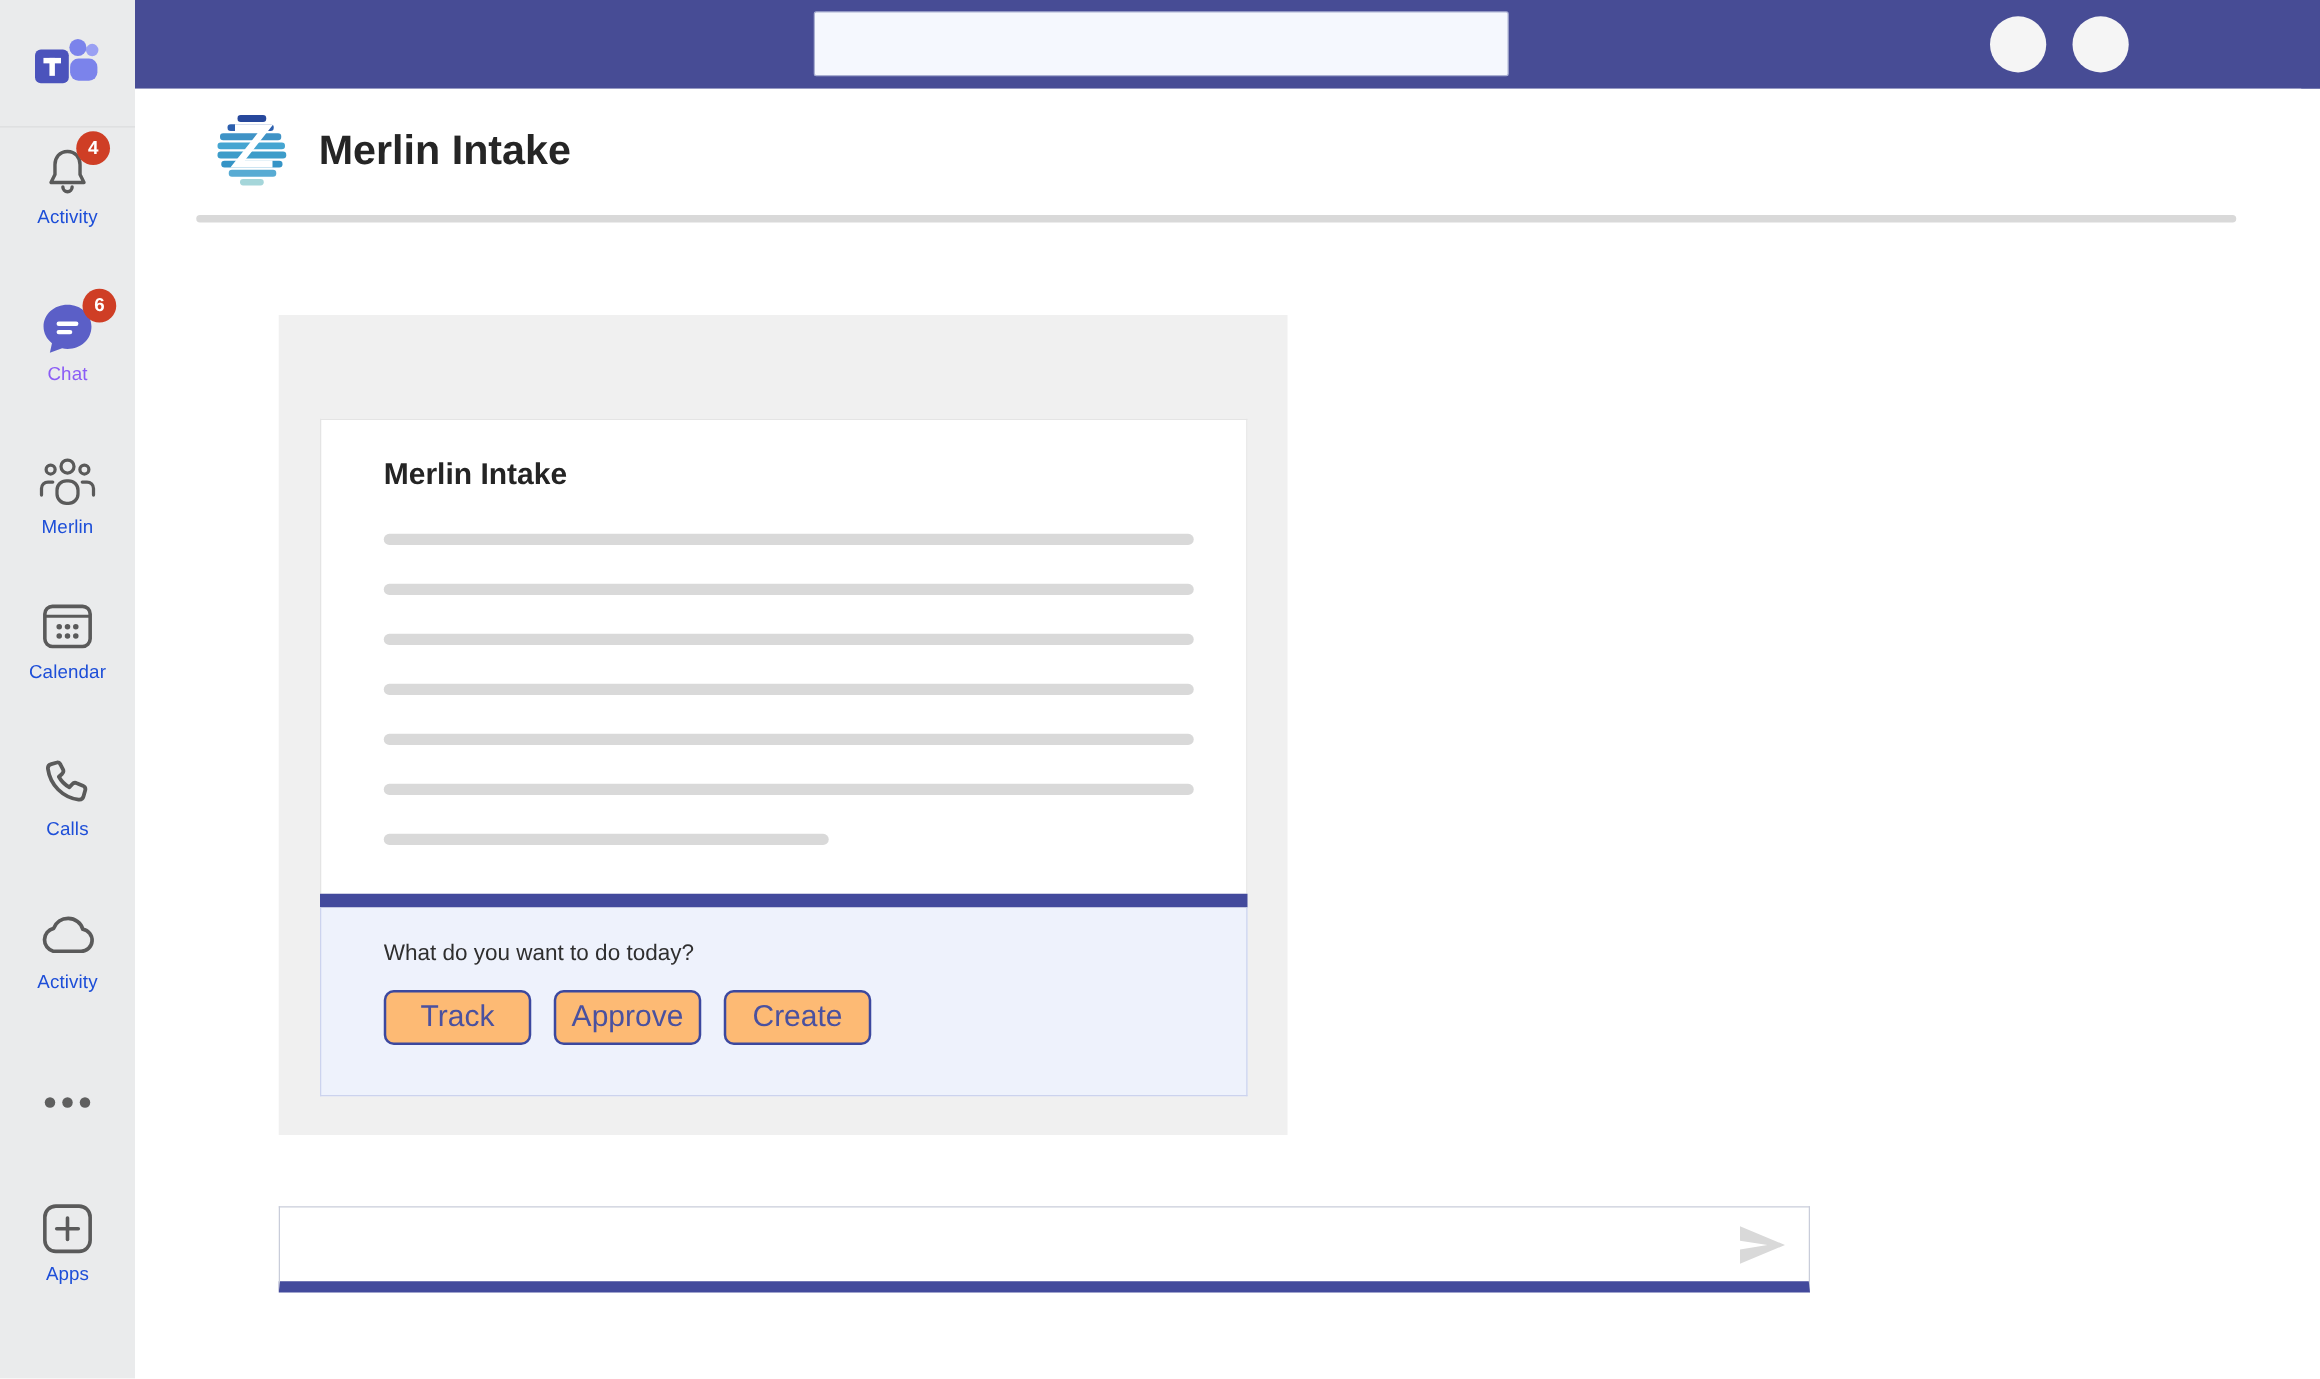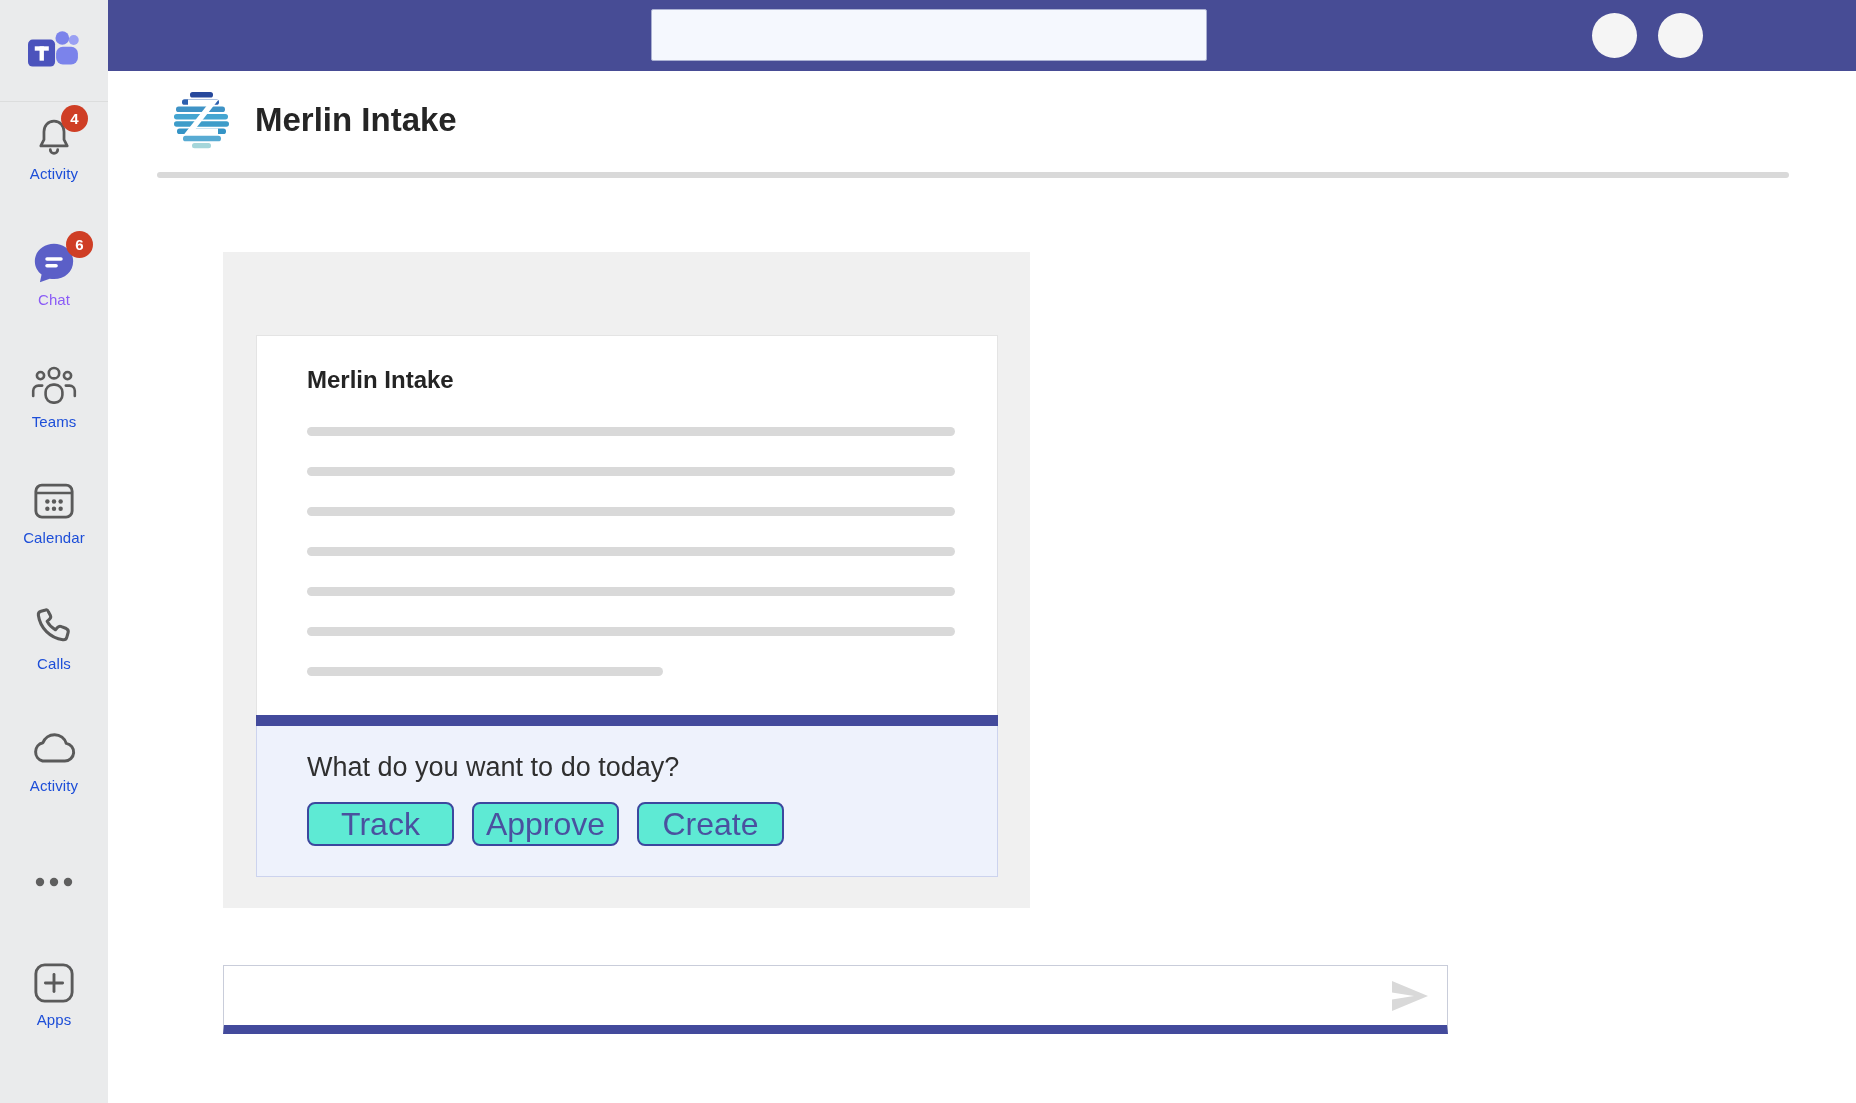--- a/index.html
+++ b/index.html
@@ -37,24 +37,24 @@
   .card{position:absolute;left:33px;top:83px;width:742px;}
   .card-body{box-sizing:border-box;height:380px;background:#ffffff;border:1px solid #e4e4e4;border-bottom:none;
              padding:30px 42px 0 50px;}
   .card-title{margin:0;font-size:24px;font-weight:bold;color:#242424;}
   .skeleton{margin-top:33px;}
   .sk-line{height:9px;border-radius:5px;background:#d9d9d9;margin-bottom:31px;}
   .sk-line.short{width:55%;}
   .card-accent{height:11px;background:#434a9c;}
   .card-actions{box-sizing:border-box;height:151px;background:#eef2fc;border:1px solid #ccd3ee;border-top:none;
                 padding:26px 0 0 50px;}
-  .card-question{margin:0;font-size:27px;color:#2f2f2f;}
+  .card-question{margin:0;font-size:18px;color:#2f2f2f;}
   .btn-row{margin-top:19px;display:flex;gap:18px;}
-  .action-btn{width:147px;height:44px;background:#5eead4;border:2px solid #3c489e;border-radius:8px;
-              color:#4a519f;font-size:32px;font-family:"Liberation Sans",sans-serif;cursor:pointer;
+  .action-btn{width:118px;height:44px;background:#fdba74;border:2px solid #3c489e;border-radius:8px;
+              color:#4a519f;font-size:24px;font-family:"Liberation Sans",sans-serif;cursor:pointer;
               display:flex;align-items:center;justify-content:center;box-sizing:border-box;}
 
   
   .composer{position:absolute;left:130px;top:894px;width:1225px;height:69px;box-sizing:border-box;
             background:#ffffff;border:1px solid #c9cdda;border-bottom:9px solid #434a9c;}
   .composer-input{position:absolute;left:0;top:0;width:100%;height:100%;border:none;outline:none;background:transparent;
                   font-size:22px;color:#2b2b2b;padding:0 78px 0 18px;box-sizing:border-box;
                   font-family:"Liberation Sans",sans-serif;}
   .send-btn{position:absolute;right:16px;top:50%;transform:translateY(-50%);width:42px;height:36px;
             display:flex;align-items:center;justify-content:center;cursor:pointer;background:none;border:none;padding:0;}
@@ -104,21 +104,21 @@
       <div class="rail-icon">
         <svg width="46" height="42" viewBox="0 0 46 40">
           <circle cx="23" cy="8.2" r="5.2" fill="none" stroke="#5a5a5a" stroke-width="2.6"></circle>
           <circle cx="9.5" cy="10.6" r="3.6" fill="none" stroke="#5a5a5a" stroke-width="2.6"></circle>
           <circle cx="36.5" cy="10.6" r="3.6" fill="none" stroke="#5a5a5a" stroke-width="2.6"></circle>
           <rect x="14.6" y="19.6" width="16.8" height="18" rx="7.5" fill="none" stroke="#5a5a5a" stroke-width="2.6"></rect>
           <path d="M2.2 31 v-5.2 a5.2 5.2 0 0 1 5.2-5.2 h3.8" fill="none" stroke="#5a5a5a" stroke-width="2.6" stroke-linecap="round"></path>
           <path d="M43.8 31 v-5.2 a5.2 5.2 0 0 0 -5.2-5.2 h-3.8" fill="none" stroke="#5a5a5a" stroke-width="2.6" stroke-linecap="round"></path>
         </svg>
       </div>
-      <span class="rail-label">Teams</span>
+      <span class="rail-label">Merlin</span>
     </div>
 
     <div class="rail-item" style="top:476px;">
       <div class="rail-icon">
         <svg width="42" height="40" viewBox="0 0 38 36">
           <rect x="2.6" y="3.6" width="32.8" height="29" rx="5.5" fill="none" stroke="#5a5a5a" stroke-width="2.6"></rect>
           <line x1="3.4" y1="10.8" x2="34.6" y2="10.8" stroke="#5a5a5a" stroke-width="2.2"></line>
           <circle cx="13" cy="18.4" r="2" fill="#5a5a5a"></circle>
             <circle cx="19" cy="18.4" r="2" fill="#5a5a5a"></circle>
             <circle cx="25" cy="18.4" r="2" fill="#5a5a5a"></circle>

